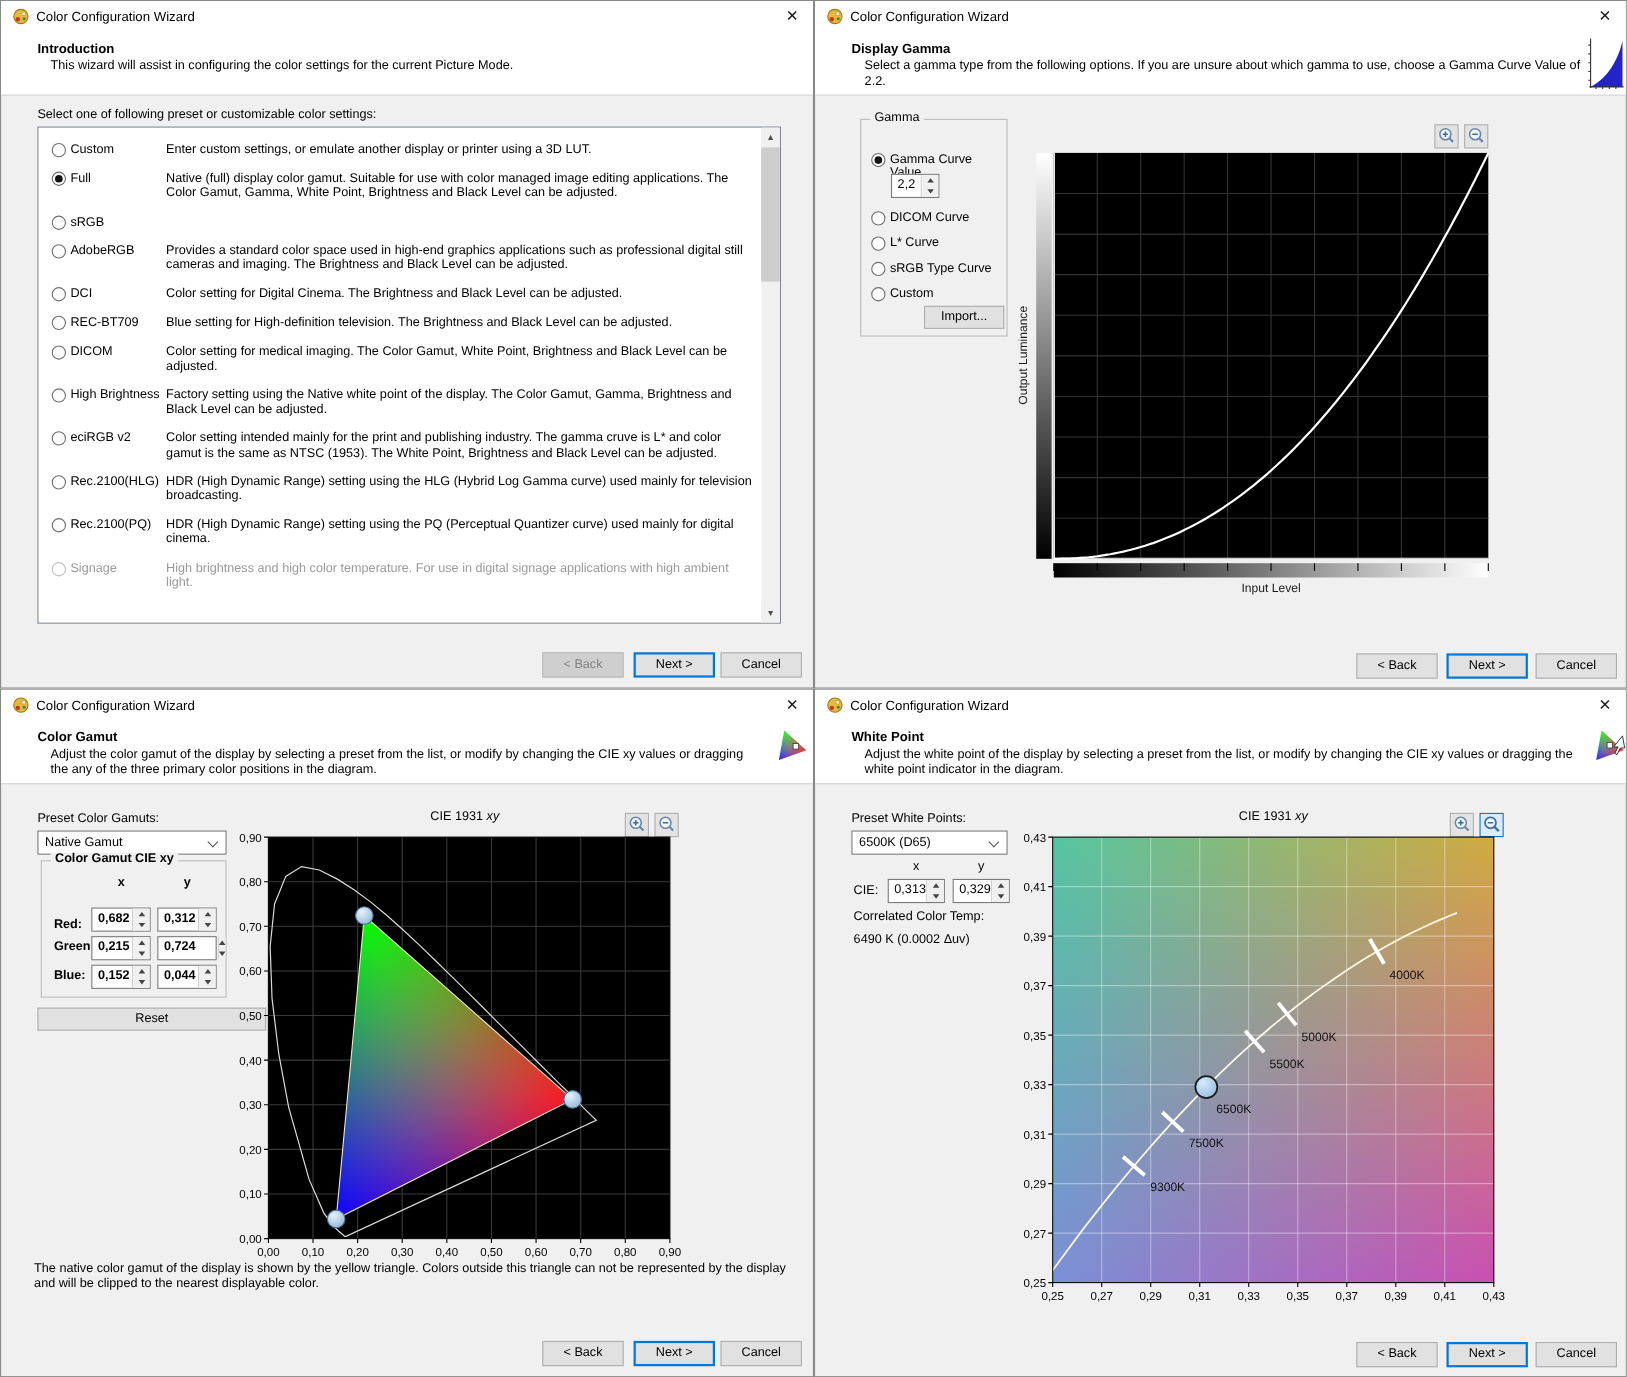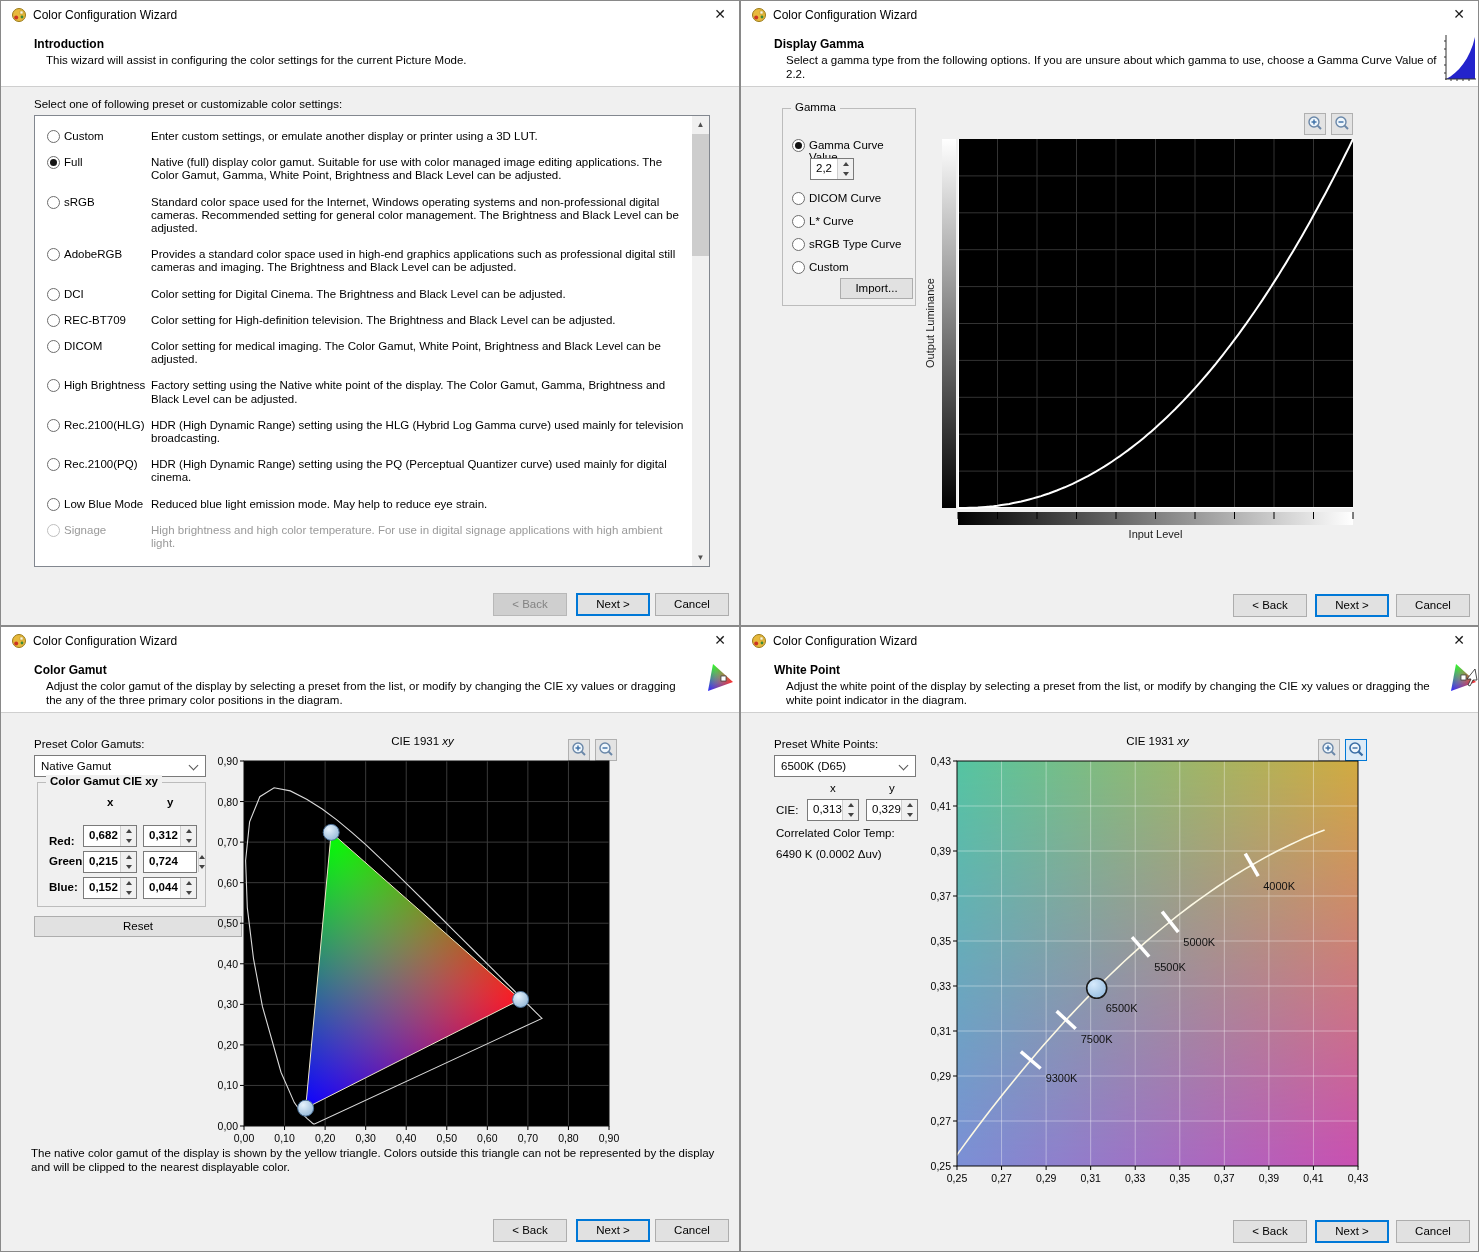--- a/index.html
+++ b/index.html
@@ -70,61 +70,60 @@
             <div class="opt-desc">Enter custom settings, or emulate another display or printer using a 3D LUT.</div>
           </div>
           <div class="opt-row">
             <span class="radio sel"></span>
             <span class="opt-label">Full</span>
             <div class="opt-desc">Native (full) display color gamut. Suitable for use with color managed image editing applications. The Color Gamut, Gamma, White Point, Brightness and Black Level can be adjusted.</div>
           </div>
           <div class="opt-row">
             <span class="radio"></span>
             <span class="opt-label">sRGB</span>
-            <div class="opt-desc">Standard color space used for the Internet, Windows operating systems and non-professional digital cameras. Recommended setting for general color management. The Brightness and Black Level can be adjusted.</div>
           </div>
           <div class="opt-row">
             <span class="radio"></span>
             <span class="opt-label">AdobeRGB</span>
             <div class="opt-desc">Provides a standard color space used in high-end graphics applications such as professional digital still cameras and imaging. The Brightness and Black Level can be adjusted.</div>
           </div>
           <div class="opt-row">
             <span class="radio"></span>
             <span class="opt-label">DCI</span>
             <div class="opt-desc">Color setting for Digital Cinema. The Brightness and Black Level can be adjusted.</div>
           </div>
           <div class="opt-row">
             <span class="radio"></span>
             <span class="opt-label">REC-BT709</span>
-            <div class="opt-desc">Color setting for High-definition television. The Brightness and Black Level can be adjusted.</div>
+            <div class="opt-desc">Blue setting for High-definition television. The Brightness and Black Level can be adjusted.</div>
           </div>
           <div class="opt-row">
             <span class="radio"></span>
             <span class="opt-label">DICOM</span>
             <div class="opt-desc">Color setting for medical imaging. The Color Gamut, White Point, Brightness and Black Level can be adjusted.</div>
           </div>
           <div class="opt-row">
             <span class="radio"></span>
             <span class="opt-label">High Brightness</span>
             <div class="opt-desc">Factory setting using the Native white point of the display. The Color Gamut, Gamma, Brightness and Black Level can be adjusted.</div>
           </div>
           <div class="opt-row">
             <span class="radio"></span>
+            <span class="opt-label">eciRGB v2</span>
+            <div class="opt-desc">Color setting intended mainly for the print and publishing industry. The gamma cruve is L* and color gamut is the same as NTSC (1953). The White Point, Brightness and Black Level can be adjusted.</div>
+          </div>
+          <div class="opt-row">
+            <span class="radio"></span>
             <span class="opt-label">Rec.2100(HLG)</span>
             <div class="opt-desc">HDR (High Dynamic Range) setting using the HLG (Hybrid Log Gamma curve) used mainly for television broadcasting.</div>
           </div>
           <div class="opt-row">
             <span class="radio"></span>
             <span class="opt-label">Rec.2100(PQ)</span>
             <div class="opt-desc">HDR (High Dynamic Range) setting using the PQ (Perceptual Quantizer curve) used mainly for digital cinema.</div>
-          </div>
-          <div class="opt-row">
-            <span class="radio"></span>
-            <span class="opt-label">Low Blue Mode</span>
-            <div class="opt-desc">Reduced blue light emission mode. May help to reduce eye strain.</div>
           </div>
           <div class="opt-row dis">
             <span class="radio dis"></span>
             <span class="opt-label">Signage</span>
             <div class="opt-desc">High brightness and high color temperature. For use in digital signage applications with high ambient light.</div>
           </div>
         </div>
       <div class="vscroll">
         <div class="sc-btn" style="top:0;">▲</div>
         <div class="sc-thumb"></div>

